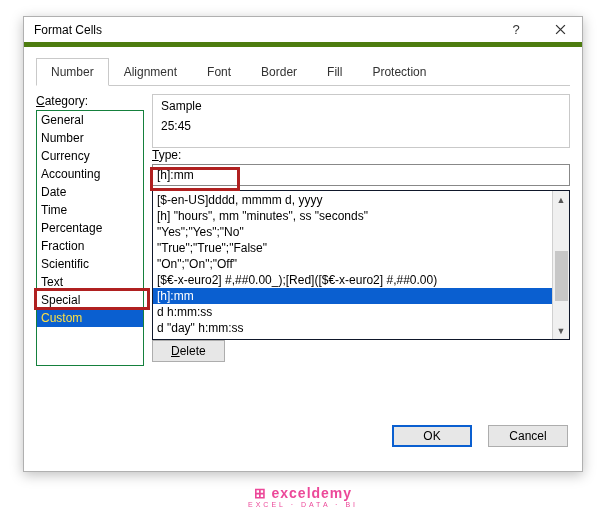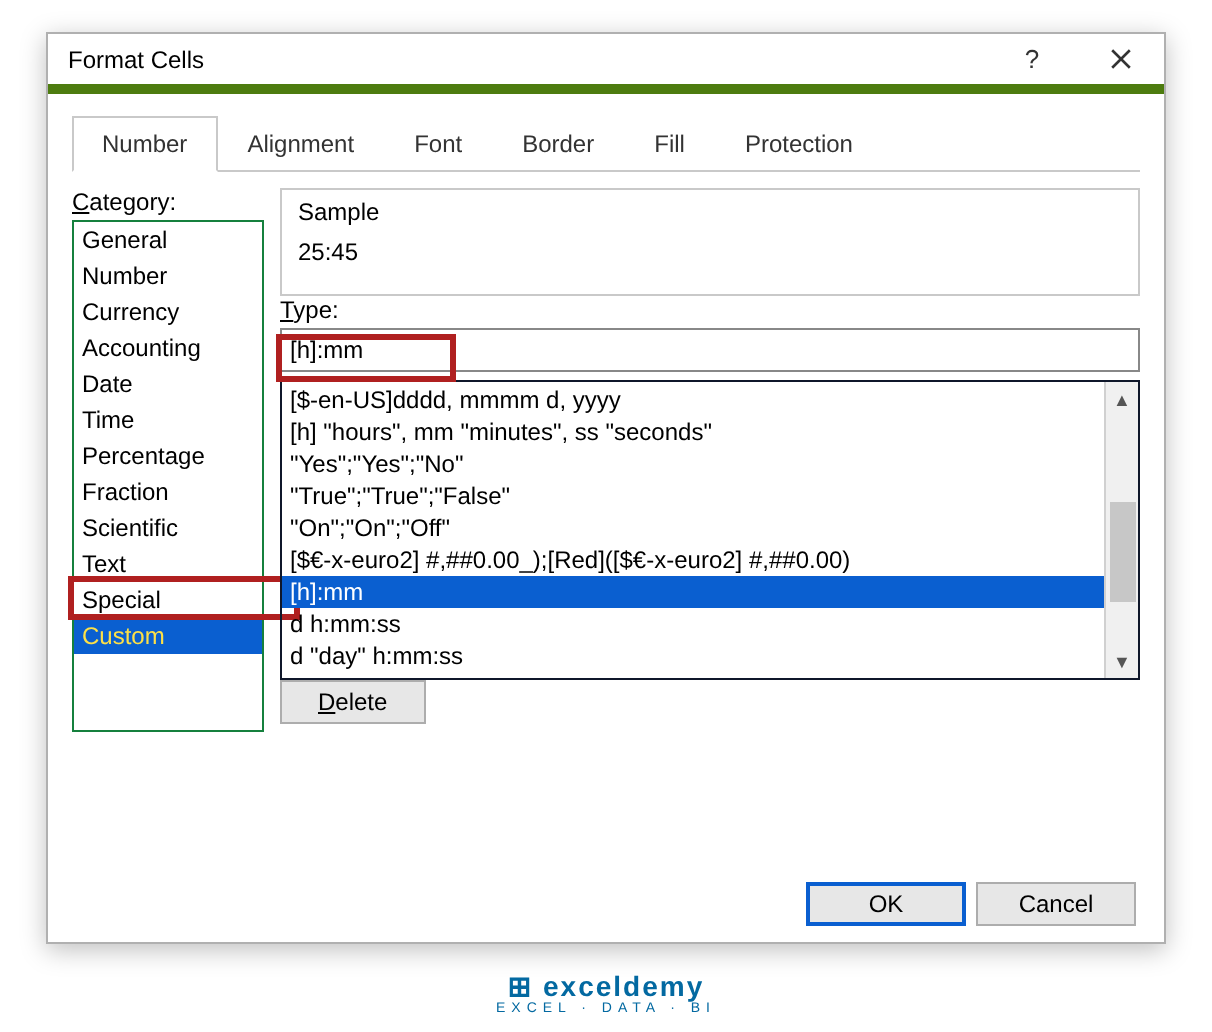--- a/index.html
+++ b/index.html
@@ -62,21 +62,21 @@
     border: 1px solid #c9c9c9;
     border-bottom: 1px solid #fff;
     background: #fff;
   }
   .body {
     display: flex;
     margin-top: 8px;
     gap: 8px;
   }
   .left {
-    width: 96px;
+    width: 108px;
     position: relative;
   }
   .label {
     margin-bottom: 2px;
   }
   .catlist {
     border: 1px solid #15803d;
     height: 256px;
     overflow: hidden;
     background: #fff;
@@ -172,40 +172,40 @@
     padding: 3px 18px;
     font-size: 12px;
     font-family: inherit;
   }
   .hint {
     margin-top: 18px;
     font-size: 12px;
   }
   .footer {
     position: absolute;
-    bottom: 8px;
+    bottom: 24px;
     right: 14px;
     display: flex;
-    gap: 5px;
+    gap: 16px;
   }
   .footer .btn {
     min-width: 80px;
   }
   .footer .btn.primary {
     border: 1px solid #0a5fd0;
     box-shadow: inset 0 0 0 1px #0a5fd0;
     background: #e7e7e7;
   }
   .watermark {
     position: absolute;
     bottom: 8px;
     left: 50%;
     transform: translateX(-50%);
     text-align: center;
-    color: #0369a1;
+    color: #ec4899;
     font-size: 14px;
     letter-spacing: 1px;
     font-weight: 600;
   }
   .watermark .sub {
     font-size: 7px;
     letter-spacing: 3px;
     font-weight: normal;
   }
   .underline-access::first-letter {

